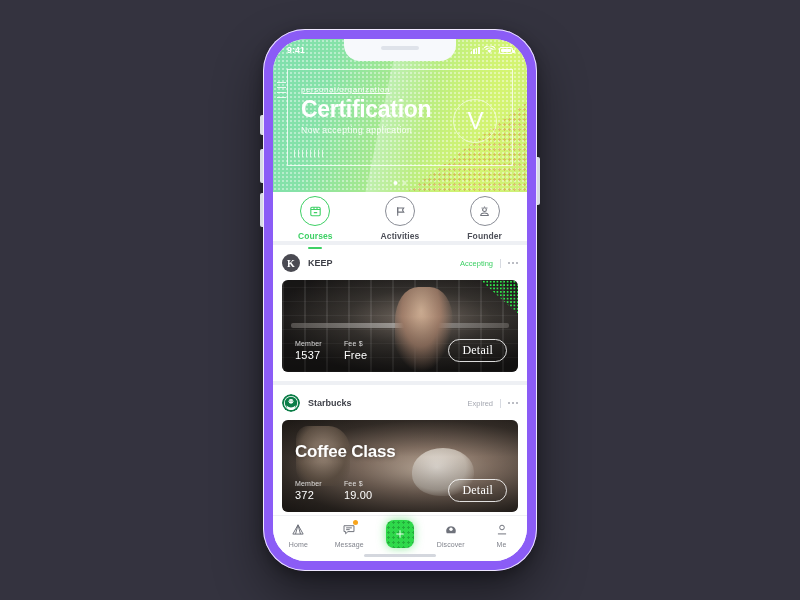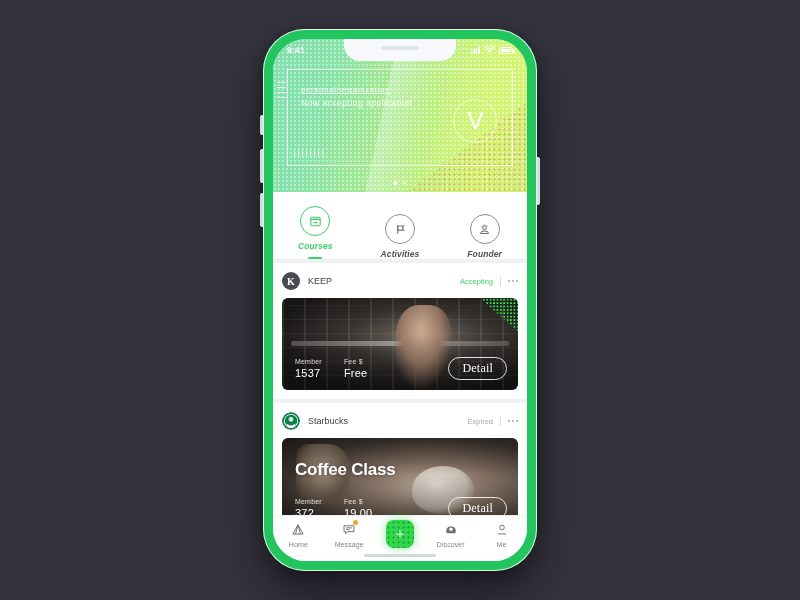--- a/index.html
+++ b/index.html
@@ -13,21 +13,21 @@
     position: relative;
   }
 
   
   #phone-frame {
     position: absolute;
     left: 263px;
     top: 29px;
     width: 274px;
     height: 542px;
-    background: #22c55e;
+    background: #8b5cf6;
     border-radius: 42px;
     box-shadow: 0 24px 50px rgba(0,0,0,.45), 0 4px 14px rgba(0,0,0,.3);
   }
   #phone-frame::after {
     content: "";
     position: absolute;
     inset: 0;
     border-radius: 42px;
     box-shadow: inset 0 0 0 1px rgba(255,255,255,.85);
     pointer-events: none;
@@ -205,26 +205,25 @@
   .dots {
     position: absolute;
     left: 50%; bottom: 7px; transform: translateX(-50%);
     display: flex; gap: 5px; z-index: 5;
   }
   .dots i { display: block; width: 4px; height: 4px; border-radius: 50%; background: rgba(255,255,255,.45); }
   .dots i.on { background: #ffffff; }
 
   
   .tabs {
-    height: 67px;
+    height: 49px;
     background: #fff;
     display: flex;
-    align-items: flex-end;
+    align-items: flex-start;
     padding-top: 4px;
-    font-style: italic;
   }
   .tab {
     flex: 1;
     display: flex; flex-direction: column;
     align-items: center; gap: 5px;
   }
   .tab-icon {
     width: 30px; height: 30px;
     border-radius: 50%;
     border: 1.3px solid #8a8d96;
@@ -273,21 +272,21 @@
   .brand-logo.keep {
     background: #4a4a52;
     color: #fff;
     font-size: 10px;
     font-weight: bold;
     font-family: "Liberation Serif", serif;
   }
   .brand-name {
     margin-left: 8px;
     font-size: 9px;
-    font-weight: normal;
+    font-weight: bold;
     color: #3d3f47;
     flex: 1;
   }
   .status-pill { font-size: 7.5px; font-weight: normal; }
   .status-pill.accepting { color: #3ed065; }
   .status-pill.expired { color: #a4a7b0; }
   .head-sep {
     width: 1px; height: 9px; background: #d8dbe2;
     margin: 0 7px;
   }
@@ -504,20 +503,21 @@
             <path d="M0.5 1.7a7.4 7.4 0 0 1 10 0" stroke="#fff" stroke-width="1.1" fill="none" stroke-linecap="round"></path>
           </svg>
           <span class="batt">
               <i></i>
             </span>
         </span>
       </div>
 
       <div class="hero-text">
         <div class="hero-kicker">personal/organization</div>
+        <div class="hero-title">Certification</div>
         <div class="hero-sub">Now accepting application</div>
       </div>
 
       <div class="v-badge">
         <span>V</span>
       </div>
 
       <div class="dots">
         <i class="on"></i>
         <i></i>

